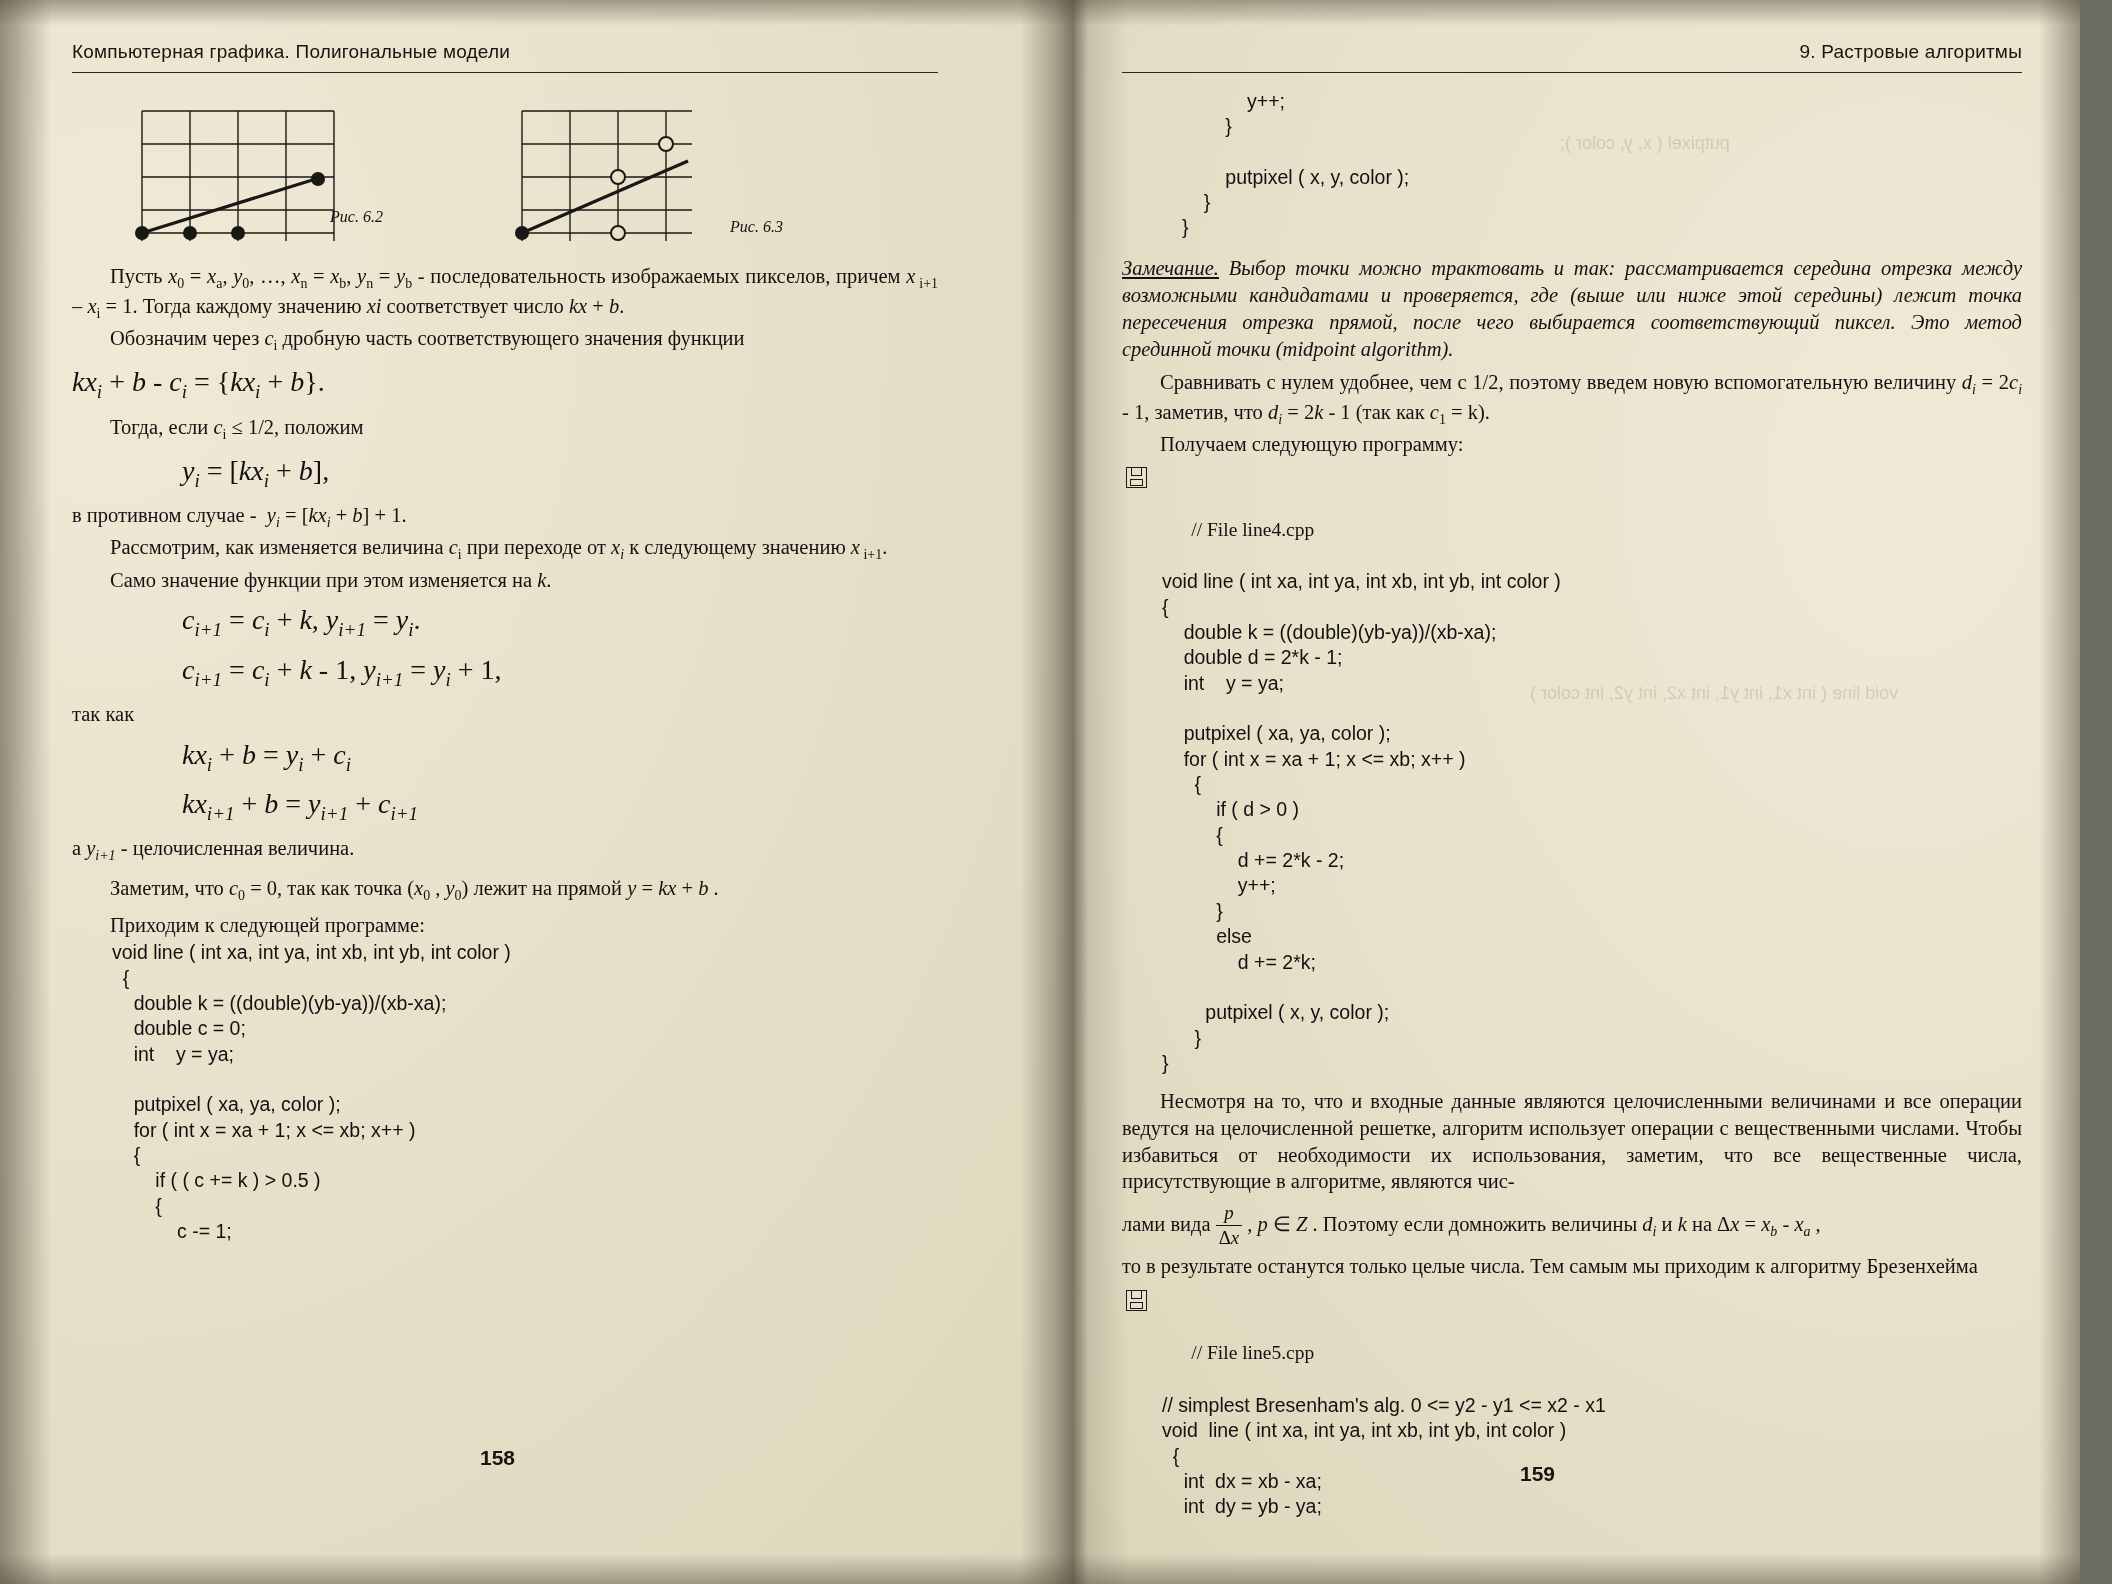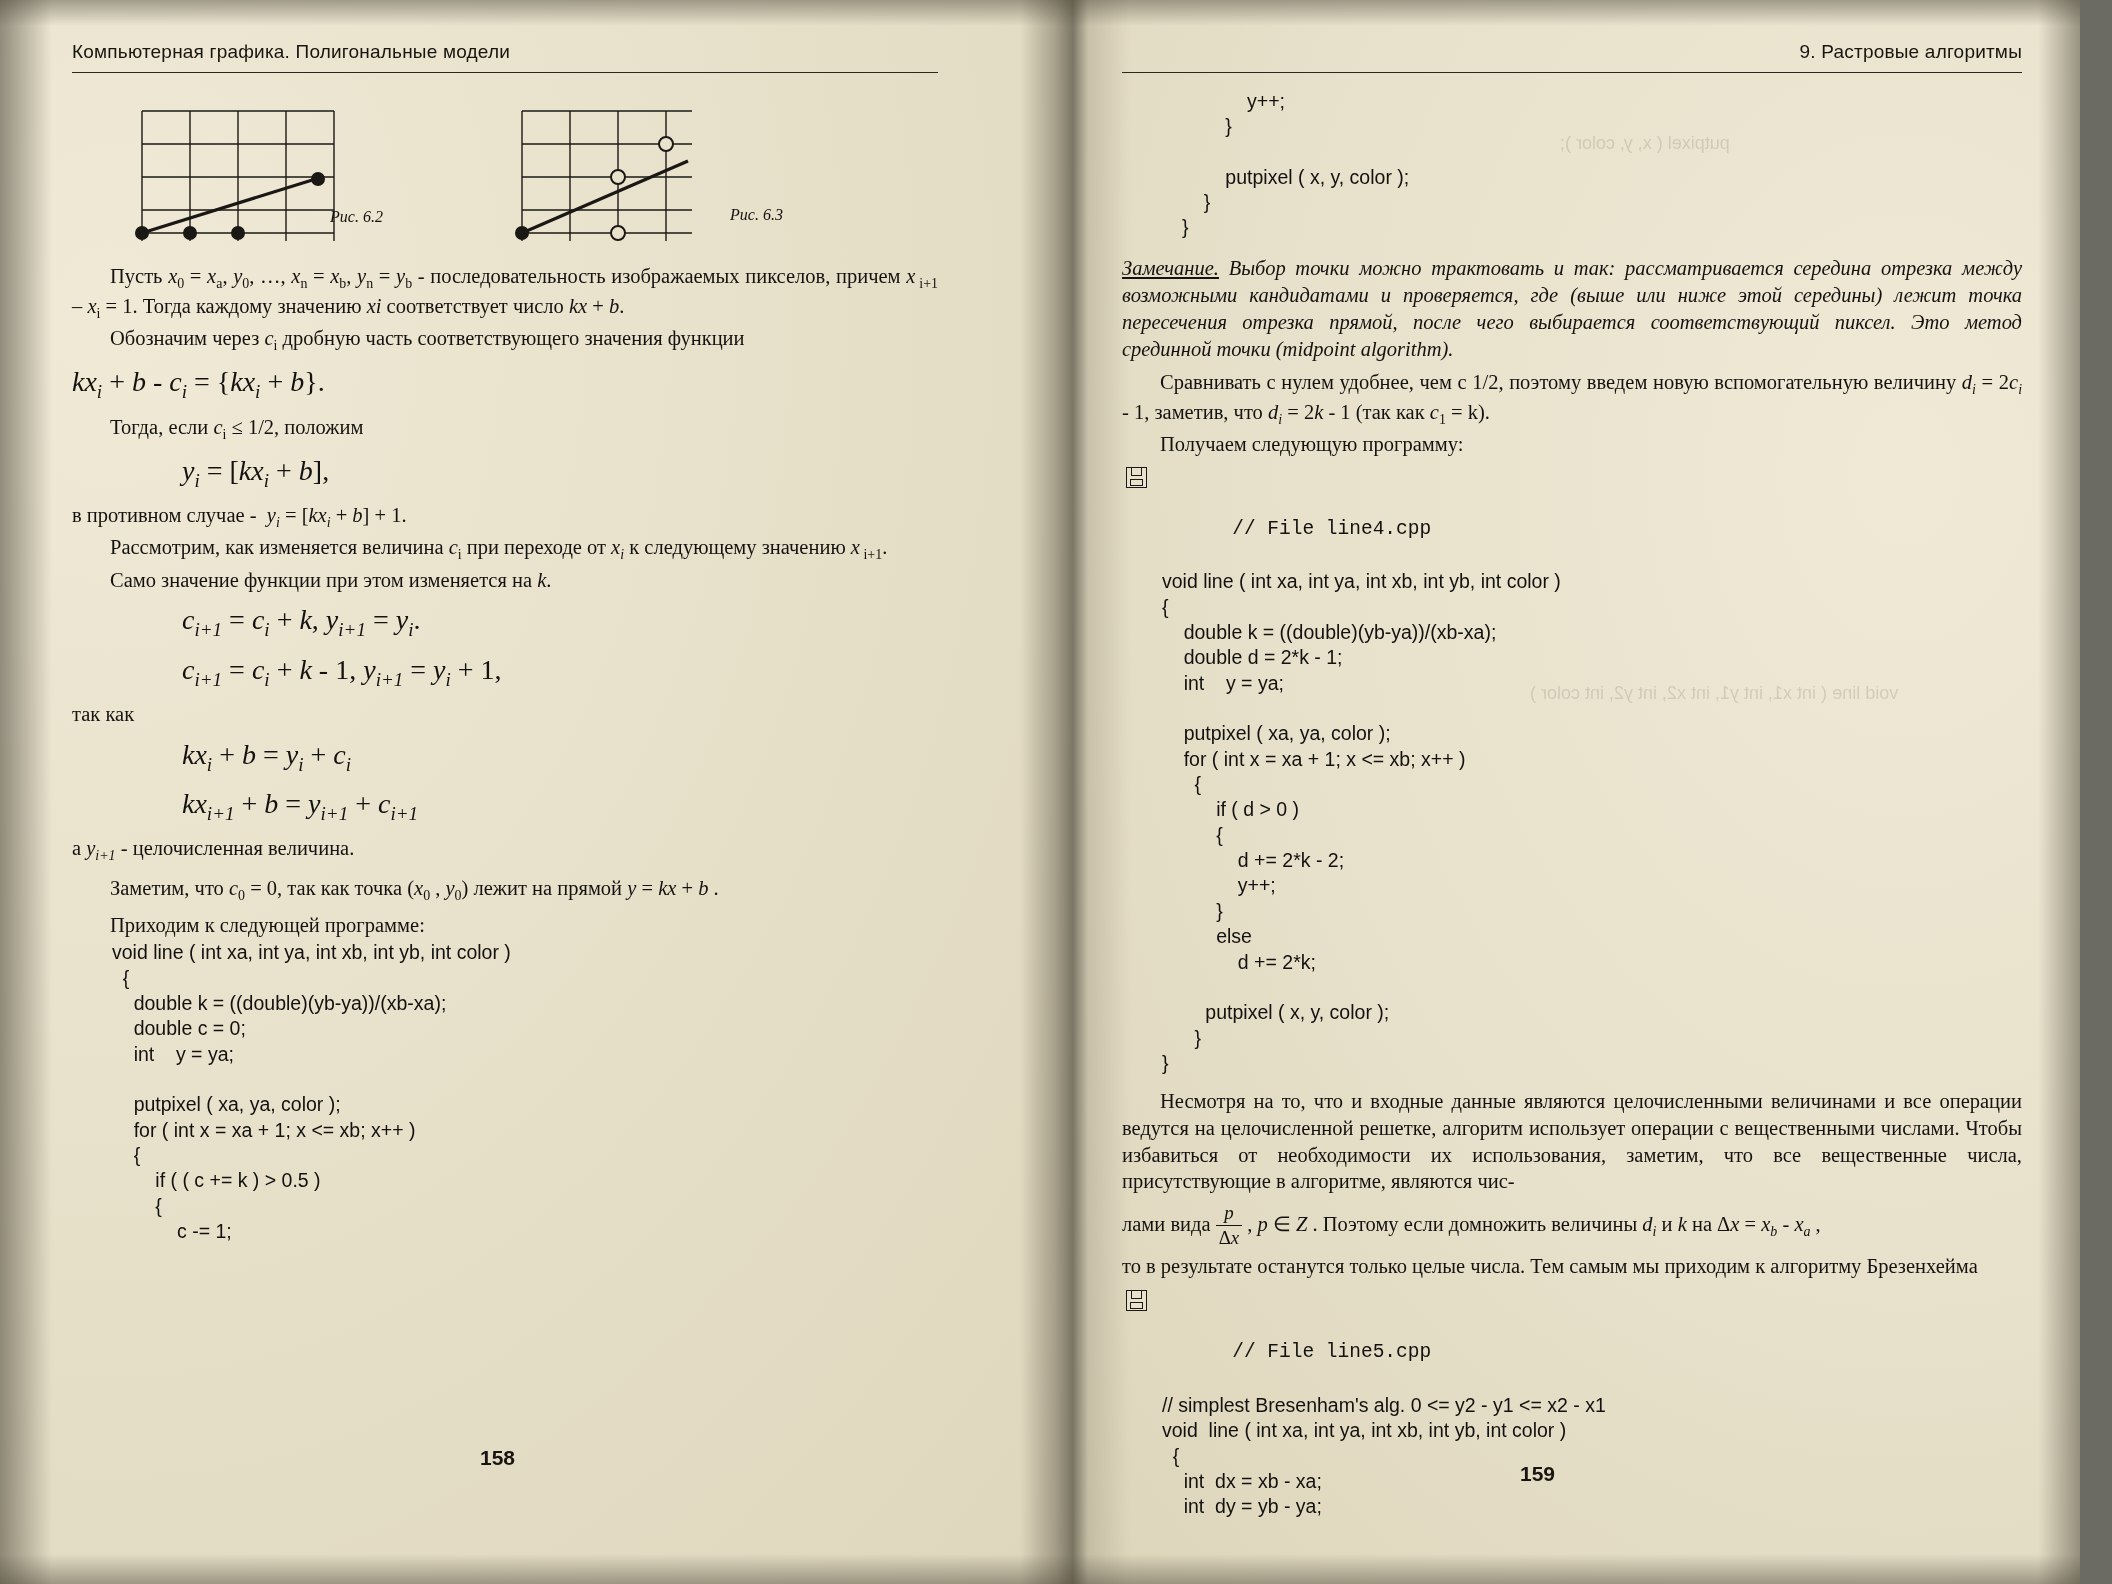--- a/index.html
+++ b/index.html
@@ -115,21 +115,21 @@
     font-size: 19.5px;
     line-height: 1.30;
     white-space: pre;
     text-align: left;
     margin: 2px 0 0 40px;
     color: #131110;
   }
   .code-head {
     position: relative;
     margin-left: 40px;
-    font-family: Liberation Mono, monospace;
+    font-family: Liberation Serif, serif;
     font-size: 19.5px;
     line-height: 1.30;
     white-space: pre;
   }
   .disk-icon {
     position: absolute;
     left: -36px;
     top: 1px;
     width: 21px;
     height: 21px;
@@ -260,21 +260,21 @@
           <line x1="10" y1="130" x2="180" y2="130"></line>
         </g>
         <line x1="10" y1="130" x2="176" y2="58" stroke="#1a1814" stroke-width="3.2"></line>
         <circle cx="10" cy="130" r="7" fill="#1a1814"></circle>
         <circle cx="106" cy="130" r="7" fill="#e8e2cd" stroke="#1a1814" stroke-width="2"></circle>
         <circle cx="106" cy="74" r="7" fill="#e8e2cd" stroke="#1a1814" stroke-width="2"></circle>
         <circle cx="154" cy="41" r="7" fill="#e8e2cd" stroke="#1a1814" stroke-width="2"></circle>
       </svg>
 
       <span class="fig-caption" style="left:258px;top:110px;">Рис. 6.2</span>
-      <span class="fig-caption" style="left:658px;top:108px;">Рис. 6.3</span>
+      <span class="fig-caption" style="left:658px;top:120px;">Рис. 6.3</span>
     </div>
 
     <p class="ind">
       Пусть <i class="v">x</i><sub>0</sub> = <i class="v">x</i><sub>a</sub>, <i class="v">y</i><sub>0</sub>, …, <i class="v">x</i><sub>n</sub> = <i class="v">x</i><sub>b</sub>, <i class="v">y</i><sub>n</sub> = <i class="v">y</i><sub>b</sub> - последовательность изображаемых пикселов, причем <i class="v">x</i><sub> i+1</sub> – <i class="v">x</i><sub>i</sub> = 1. Тогда каждому значению <i class="v">xi</i> соответствует число <i class="v">kx</i> + <i class="v">b</i>.
     </p>
 
     <p class="ind">
       Обозначим через <i class="v">c</i><sub>i</sub> дробную часть соответствующего значения функции
     </p>
     <div class="math" style="margin-left:0;">

